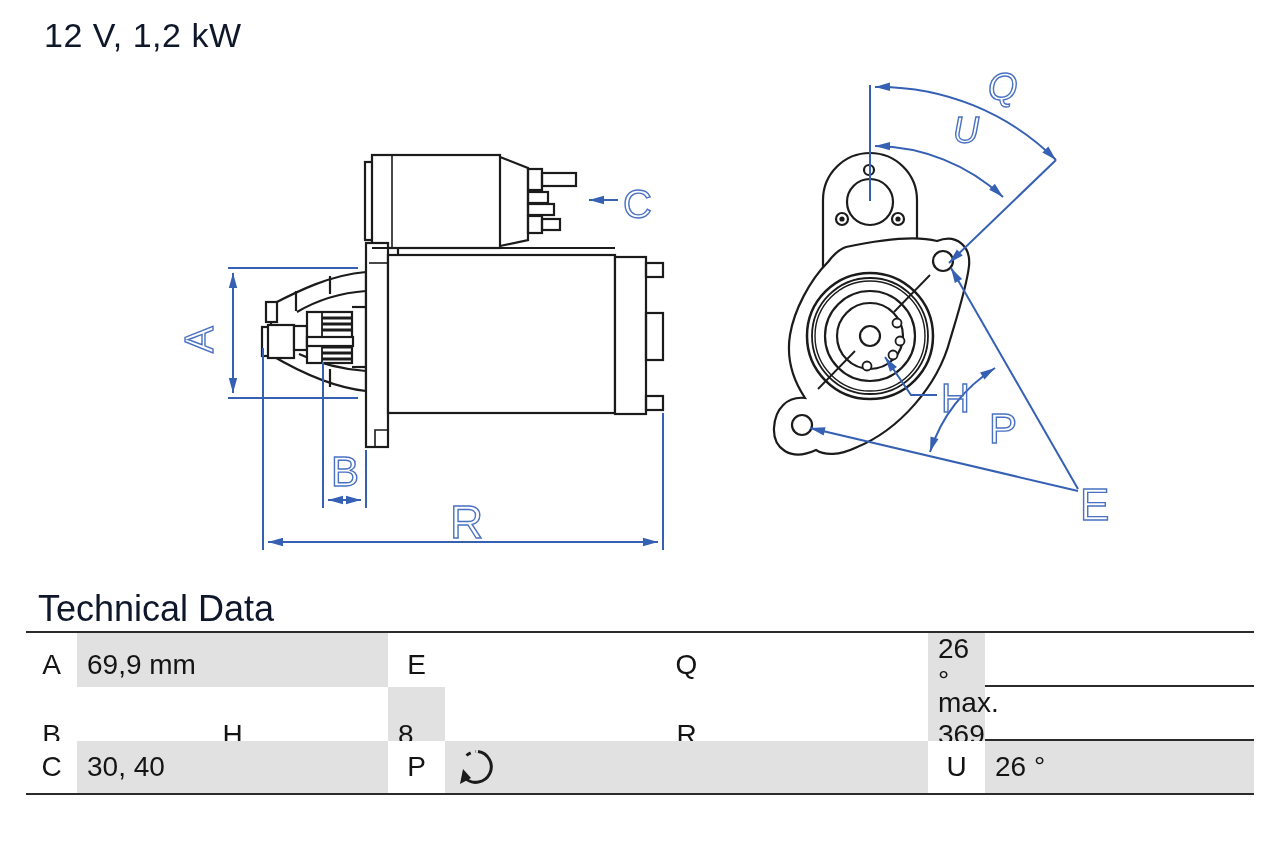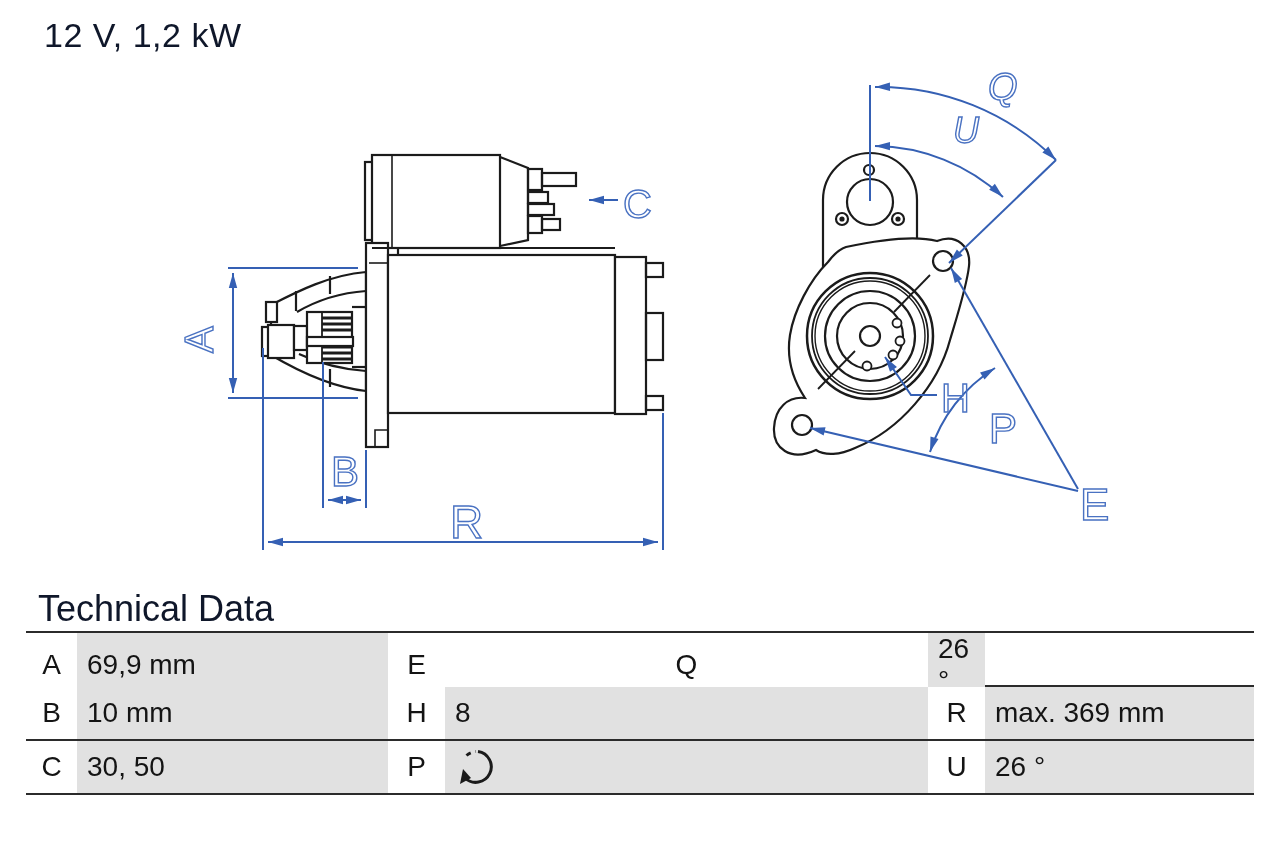--- a/index.html
+++ b/index.html
@@ -151,29 +151,28 @@
 <div class="spec-table">
   <div class="t-row">
     <div class="k">A</div>
     <div class="v">69,9 mm</div>
     <div class="k">E</div>
     <div class="k">Q</div>
     <div class="v">26 °</div>
   </div>
   <div class="t-row">
     <div class="k">B</div>
-    <div class="v">10 mm</div>
     <div class="k">H</div>
     <div class="v">8</div>
     <div class="k">R</div>
     <div class="v">max. 369 mm</div>
   </div>
   <div class="t-row">
     <div class="k">C</div>
-    <div class="v">30, 50</div>
+    <div class="v">30, 40</div>
     <div class="k">P</div>
     <div class="v">
       <svg width="46" height="46" viewBox="0 0 46 46">
         <path d="M23,7.5 A15.5,15.5 0 1 1 10,34" fill="none" stroke="#1b1b1b" stroke-width="3"></path>
         <path d="M11.5,11.5 A15.5,15.5 0 0 1 21,7.6" fill="none" stroke="#1b1b1b" stroke-width="3" stroke-dasharray="5,5"></path>
         <polygon points="5,40 16,34 8,25" fill="#1b1b1b"></polygon>
       </svg>
     </div>
     <div class="k">U</div>
     <div class="v">26 °</div>

